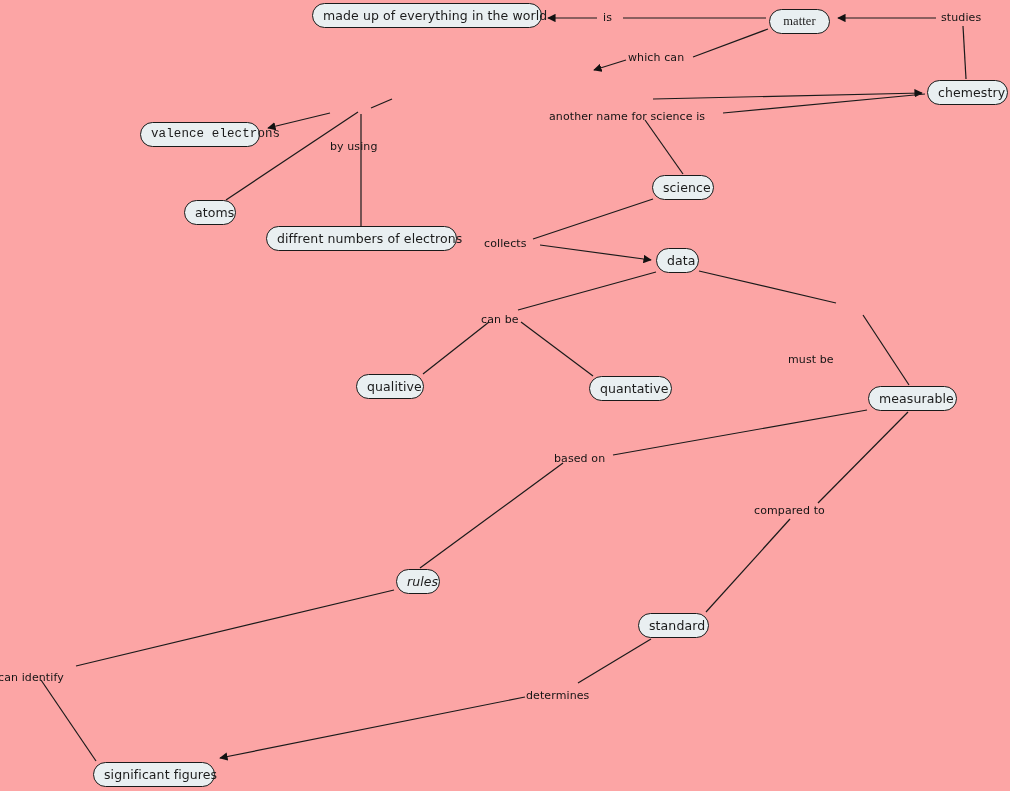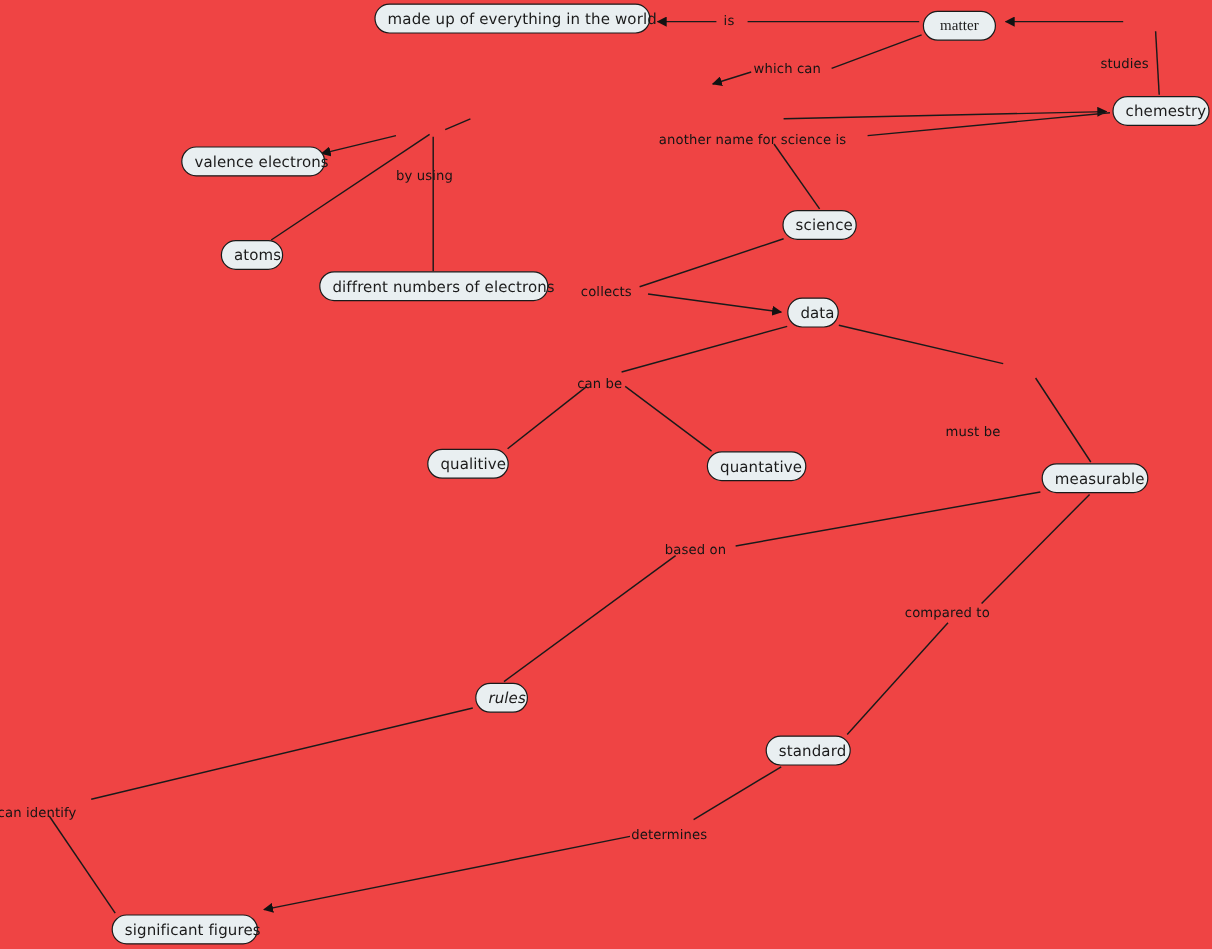--- a/index.html
+++ b/index.html
@@ -8,21 +8,21 @@
     background: #ffffff;
   }
   body {
     font-family: "DejaVu Sans", sans-serif;
   }
   #canvas {
     position: relative;
     width: 1010px;
     height: 791px;
     overflow: hidden;
-    background: #ef4444;
+    background: #fca5a5;
   }
   #edges {
     position: absolute;
     left: 0;
     top: 0;
     width: 1010px;
     height: 791px;
   }
   .node {
     position: absolute;
@@ -116,21 +116,21 @@
     </g>
   </svg>
 
   <div class="node" style="left:312px; top:3px; width:230px;">made up of everything in the world</div>
 
   <div class="node" style="left:769px; top:9px; width:61px;font-family:Liberation Serif, serif;">matter</div>
 
 
   <div class="node" style="left:927px; top:80px; width:81px;">chemestry</div>
 
-  <div class="node" style="left:151px; top:122px; width:120px;">valence electrons</div>
+  <div class="node" style="left:140px; top:122px; width:120px;font-family:Liberation Mono, monospace;">valence electrons</div>
 
   <div class="node" style="left:652px; top:175px; width:62px;">science</div>
 
   <div class="node" style="left:184px; top:200px; width:52px;">atoms</div>
 
   <div class="node" style="left:266px; top:226px; width:191px;">diffrent numbers of electrons</div>
 
   <div class="node" style="left:656px; top:248px; width:43px;">data</div>
 
   <div class="node" style="left:356px; top:374px; width:68px;">qualitive</div>
@@ -140,21 +140,21 @@
   <div class="node" style="left:868px; top:386px; width:89px;">measurable</div>
 
   <div class="node" style="left:396px; top:569px; width:44px;font-style:italic;">rules</div>
 
   <div class="node" style="left:638px; top:613px; width:71px;">standard</div>
 
   <div class="node" style="left:93px; top:762px; width:122px;">significant figures</div>
 
   <div class="edge-label" style="left:603px; top:11px;">is</div>
 
-  <div class="edge-label" style="left:917px; top:11px;margin-top:36px;">studies</div>
+  <div class="edge-label" style="left:941px; top:11px;">studies</div>
 
   <div class="edge-label" style="left:628px; top:51px;">which can</div>
 
   <div class="edge-label" style="left:330px; top:92px;margin-top:48px;">by using</div>
 
   <div class="edge-label" style="left:549px; top:110px;">another name for science is</div>
 
   <div class="edge-label" style="left:484px; top:237px;">collects</div>
 
   <div class="edge-label" style="left:481px; top:313px;">can be</div>

